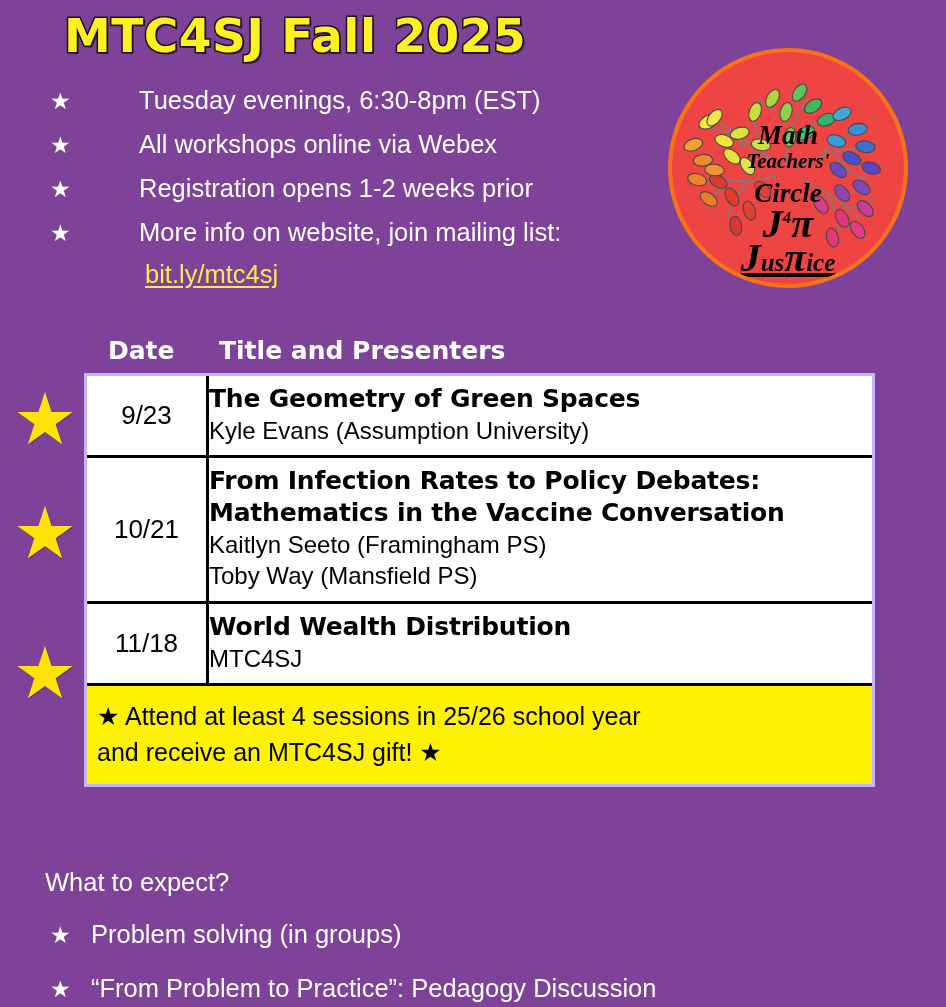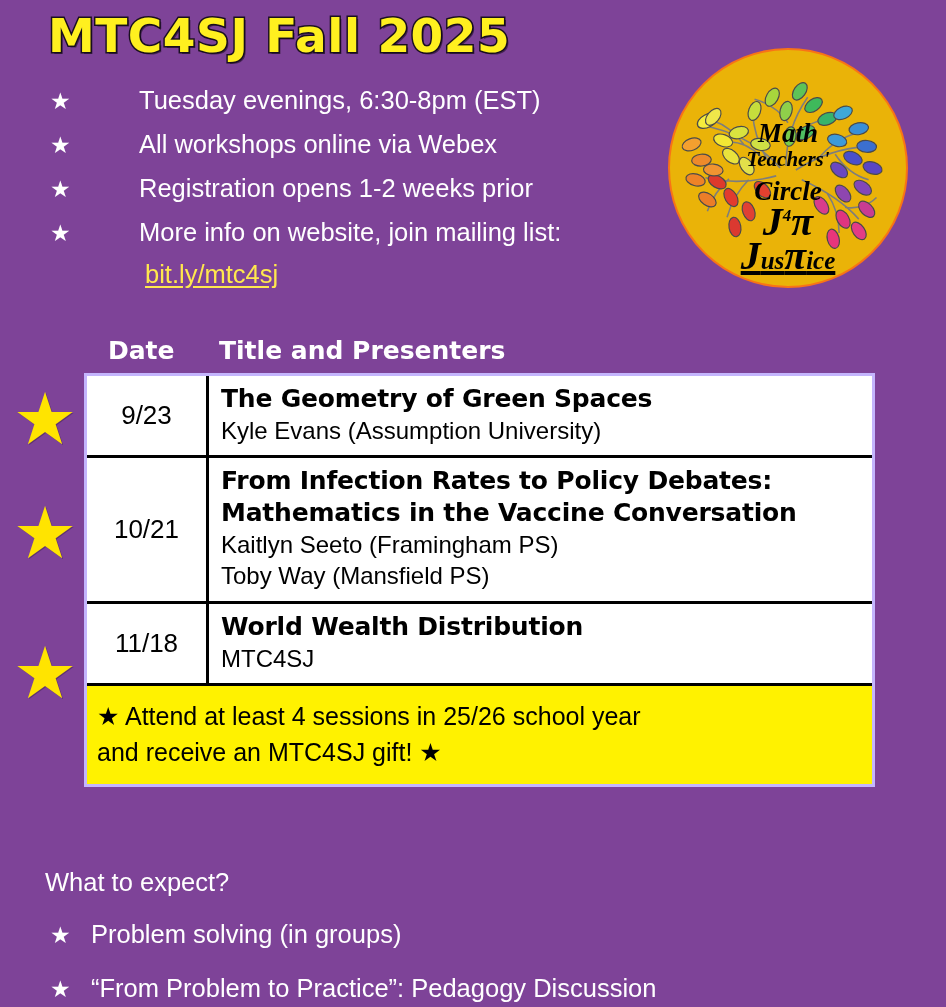--- a/index.html
+++ b/index.html
@@ -10,21 +10,21 @@
   }
   body {
     background: #7E4398;
     font-family: "Liberation Sans", sans-serif;
     position: relative;
   }
 
   
   .poster-title {
     position: absolute;
-    left: 48px;
+    left: 64px;
     top: 8px;
     font-size: 47px;
     font-weight: bold;
     font-family: "DejaVu Sans", sans-serif;
     letter-spacing: 0.5px;
     color: #FFF01F;
     -webkit-text-stroke: 3px #1a1020;
     paint-order: stroke fill;
     text-shadow: 2px 2px 0 rgba(20,10,25,0.55);
     white-space: nowrap;
@@ -77,22 +77,22 @@
     position: absolute;
     left: 668px;
     top: 48px;
     width: 240px;
     height: 240px;
   }
   .logo-circle {
     position: absolute;
     inset: 0;
     border-radius: 50%;
-    background: #eab308;
-    border: 2px solid #f97316;
+    background: #ef4444;
+    border: 4px solid #f97316;
     overflow: hidden;
   }
   .logo-svg { position: absolute; inset: 0; width: 100%; height: 100%; }
   .logo-text {
     position: absolute;
     left: 0; right: 0;
     text-align: center;
     font-family: "Liberation Serif", serif;
     font-weight: bold;
     color: #000;
@@ -159,21 +159,21 @@
     border-right: 3px solid #000;
     display: flex;
     align-items: center;
     justify-content: center;
     font-size: 26px;
     color: #000;
     font-family: "Liberation Sans", sans-serif;
   }
   .cell-body {
     flex: 1 1 auto;
-    padding: 7px 0 9px 12px;
+    padding: 7px 0 9px 0;
   }
   .sess-title {
     font-size: 25px;
     font-weight: bold;
     color: #000;
     line-height: 1.28;
     font-family: "DejaVu Sans", sans-serif;
     letter-spacing: -0.2px;
   }
   .sess-presenter {

